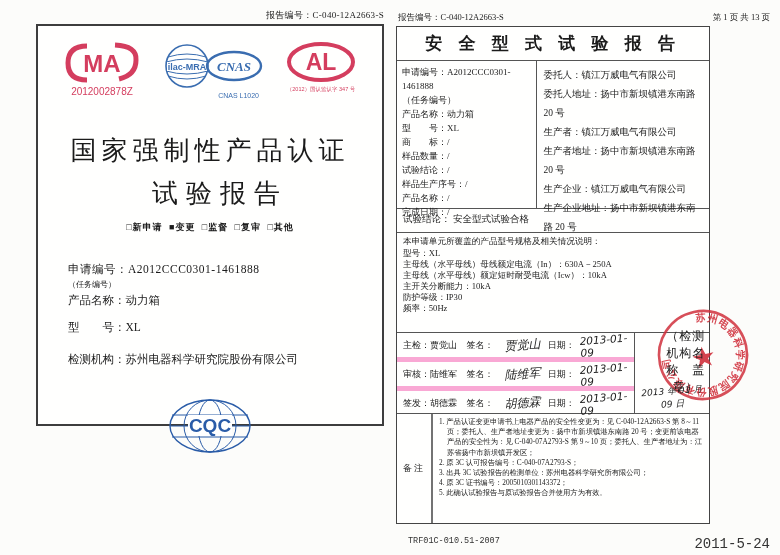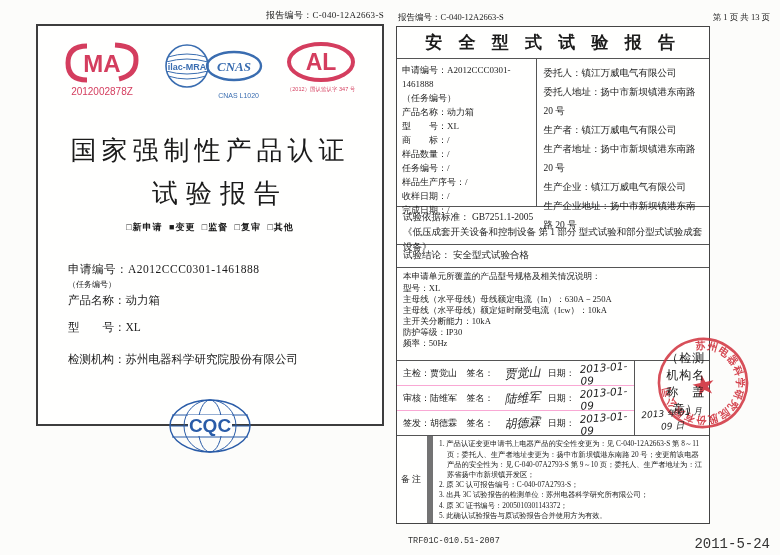--- a/index.html
+++ b/index.html
@@ -35,33 +35,33 @@
   .rp-title { height:34px; display:flex; align-items:center; justify-content:center; font-size:17px; font-weight:bold; letter-spacing:6px; }
   .rp-info { height:148px; display:flex; }
   .rp-info-left { width:45%; border-right:1px solid #555; padding:4px 5px; font-size:9px; line-height:14px; }
   .rp-info-right { width:55%; padding:5px 6px; font-size:9.5px; line-height:19px; }
   .rp-std { height:38px; padding:3px 6px; font-size:9.5px; line-height:15px; }
   .rp-concl { height:24px; padding:4px 6px; font-size:9.5px; }
   .rp-specs { height:100px; padding:3px 6px; font-size:8.6px; line-height:11px; }
   .rp-specs .head { margin-bottom:1px; }
   .rp-sigs { height:81px; display:flex; }
   .sig-left { flex:1; display:flex; flex-direction:column; }
-  .sig-row { flex:1; display:flex; align-items:center; padding-left:6px; border-bottom:1px solid #f9a8d4; font-size:9px; }
+  .sig-row { flex:1; display:flex; align-items:center; padding-left:6px; border-bottom:5px solid #f9a8d4; font-size:9px; }
   .sig-row:last-child { border-bottom:none; }
   .sig-prefix { width:72px; }
   .sig-label { width:34px; }
   .hand { font-family:"DejaVu Sans", sans-serif; font-style:italic; display:inline-block; transform:rotate(-4deg); color:#222; }
   .sig-script { font-size:12px; width:58px; text-align:center; }
   .sig-date { font-size:10.5px; margin-left:2px; }
   .stamp-cell { width:146px; border-left:1px solid #555; position:relative; }
   .stamp-svg { position:absolute; top:-26px; left:20px; transform:rotate(-12deg); }
   .stamp-caption { position:absolute; bottom:17px; left:0; width:100%; text-align:center; font-size:12px; letter-spacing:1px;padding-left:28px; }
   .stamp-date { position:absolute; bottom:2px; left:0; width:100%; text-align:center; font-size:9px; }
   .rp-remarks { flex:1; display:flex; border-bottom:none; }
-  .remark-label { width:36px; border-right:6px solid #737373; display:flex; align-items:center; justify-content:center; font-size:9px; letter-spacing:2px; }
+  .remark-label { width:36px; border-right:2px solid #737373; display:flex; align-items:center; justify-content:center; font-size:9px; letter-spacing:2px; }
   .remark-body { flex:1; padding:3px 5px 2px 6px; font-size:7.3px; line-height:10.2px; }
   .remark-item { padding-left:8px; text-indent:-8px; }
   
   .footer-left { position:absolute; left:408px; top:536px; font-size:8.5px; font-family:"Liberation Mono", monospace; color:#333; }
   .footer-right { position:absolute; right:10px; top:536px; font-size:14px; font-family:"Liberation Mono", monospace; color:#333; }
   .rp-hdr { position:absolute; top:12px; font-size:8.5px; color:#222; }
 </style>
 </head>
 <body>
 
@@ -141,39 +141,35 @@
   <div class="rp-row rp-title">安 全 型 式 试 验 报 告</div>
 
   <div class="rp-row rp-info">
     <div class="rp-info-left">
       <div>申请编号：A2012CCC0301-1461888</div>
       <div>（任务编号）</div>
       <div>产品名称：动力箱</div>
       <div>型　　号：XL</div>
       <div>商　　标：/</div>
       <div>样品数量：/</div>
-      <div>任务编号：/</div>
+      <div>试验结论：/</div>
       <div>样品生产序号：/</div>
-      <div>收样日期：/</div>
+      <div>产品名称：/</div>
       <div>完成日期：/</div>
     </div>
     <div class="rp-info-right">
       <div>委托人：镇江万威电气有限公司</div>
       <div>委托人地址：扬中市新坝镇港东南路 20 号</div>
       <div>生产者：镇江万威电气有限公司</div>
       <div>生产者地址：扬中市新坝镇港东南路 20 号</div>
       <div>生产企业：镇江万威电气有限公司</div>
       <div>生产企业地址：扬中市新坝镇港东南路 20 号</div>
     </div>
   </div>
 
-  <div class="rp-row rp-std">
-    <div>试验依据标准：  GB7251.1-2005</div>
-    <div>《低压成套开关设备和控制设备 第 1 部分 型式试验和部分型式试验成套设备》</div>
-  </div>
 
   <div class="rp-row rp-concl">试验结论：  安全型式试验合格</div>
 
   <div class="rp-row rp-specs">
     <div class="head">本申请单元所覆盖的产品型号规格及相关情况说明：</div>
     <div>型号：XL</div>
     <div>主母线（水平母线）母线额定电流（In）：630A－250A</div>
     <div>主母线（水平母线）额定短时耐受电流（Icw）：10kA</div>
     <div>主开关分断能力：10kA</div>
     <div>防护等级：IP30</div>

